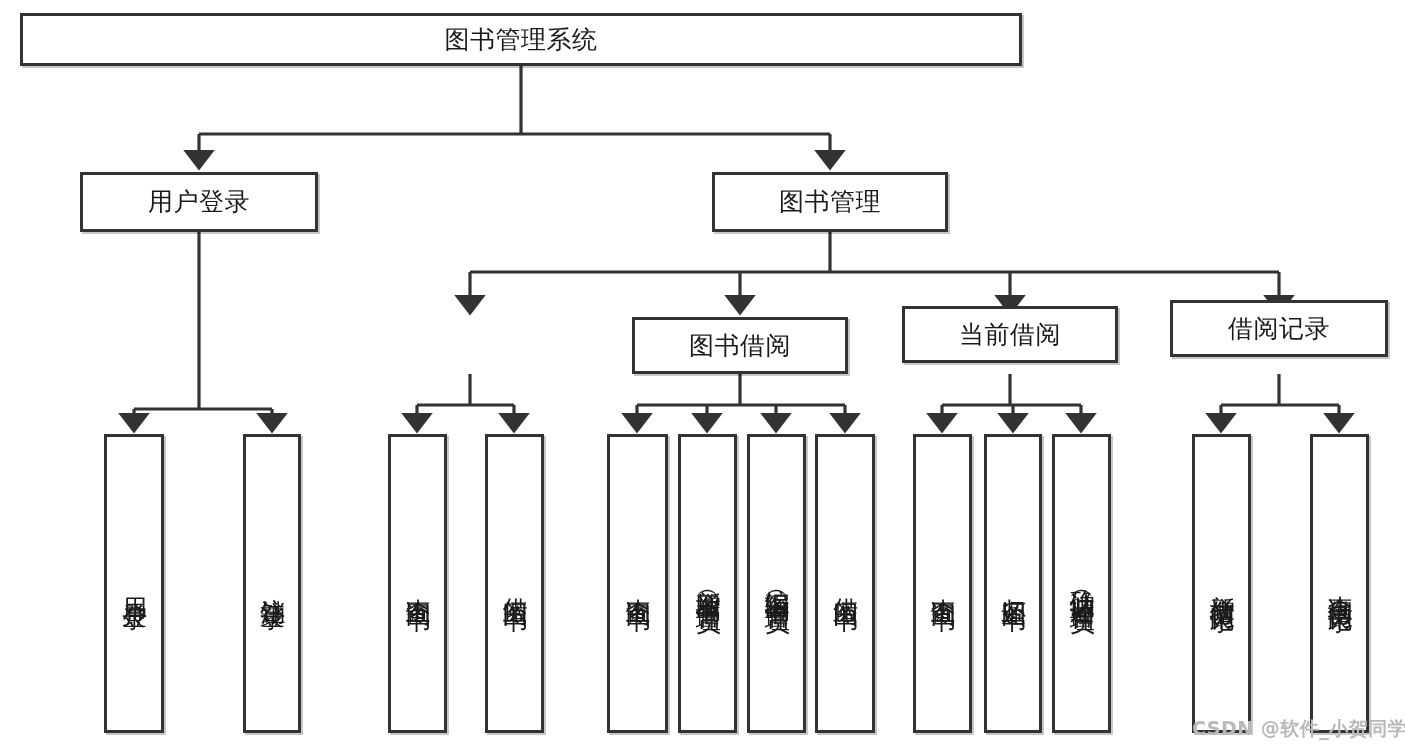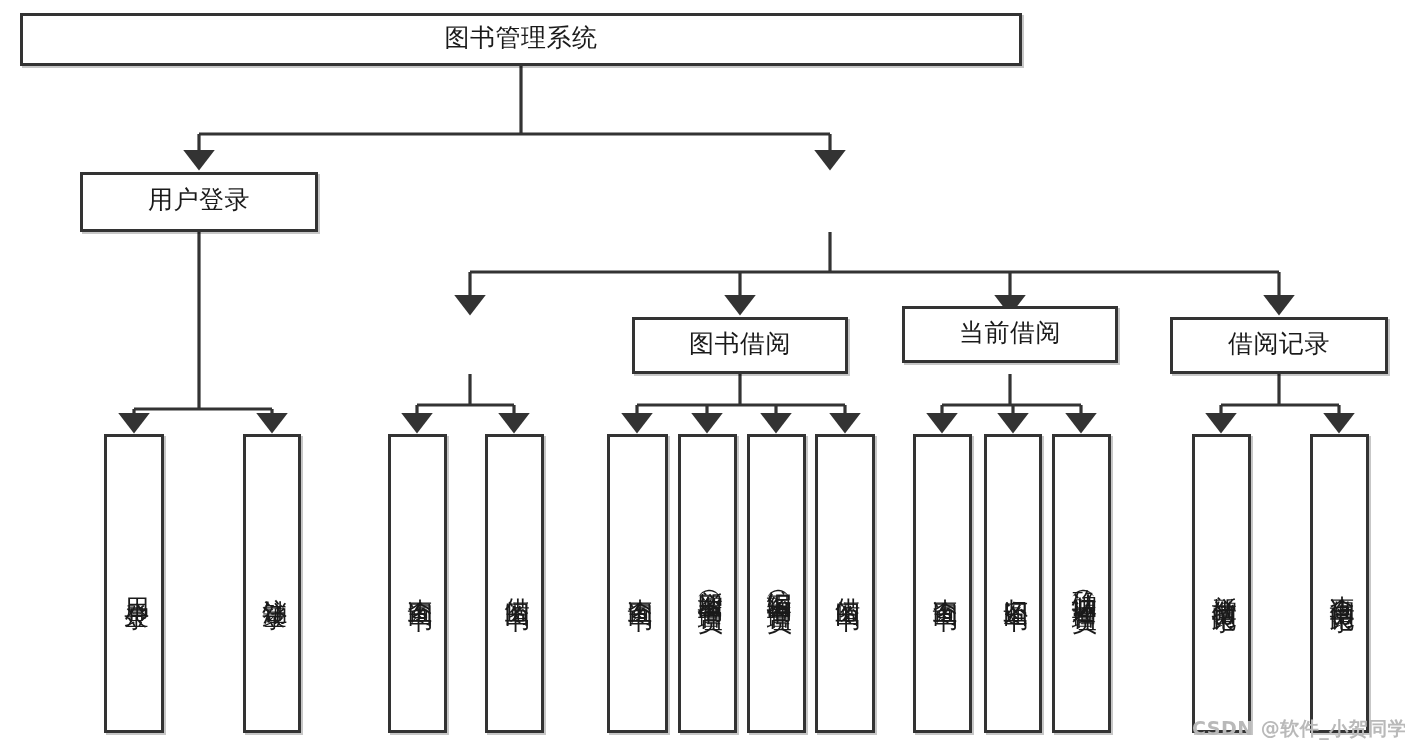--- a/index.html
+++ b/index.html
@@ -29,21 +29,20 @@
   .node {
     position: absolute;
     box-sizing: border-box;
     background: #ffffff;
     border: 3px solid #333333;
     box-shadow: 2px 2px 0 rgba(0,0,0,0.22);
     display: flex;
     align-items: center;
     justify-content: center;
     color: #1a1a1a;
-    font-family: Liberation Mono, monospace;
   }
   .node.horiz {
     font-size: 25px;
     line-height: 1.1;
     letter-spacing: 0.5px;
     white-space: nowrap;
   }
   .node.root {
     font-size: 25px;
   }
@@ -125,31 +124,34 @@
   </svg>
 
   <div class="node horiz root" style="left:20px; top:13px; width:1002px; height:53px;">
     <span>图书管理系统</span>
   </div>
 
   <div class="node horiz" style="left:80px; top:172px; width:238px; height:60px;">
     <span>用户登录</span>
   </div>
 
+  <div class="node horiz" style="left:712px; top:172px; width:236px; height:60px;">
+    <span>图书管理</span>
+  </div>
 
 
   <div class="node horiz" style="left:632px; top:317px; width:216px; height:57px;">
     <span>图书借阅</span>
   </div>
 
   <div class="node horiz" style="left:902px; top:306px; width:216px; height:57px;">
     <span>当前借阅</span>
   </div>
 
-  <div class="node horiz" style="left:1170px; top:317px; width:218px; height:57px;">
+  <div class="node horiz" style="left:1170px; top:300px; width:218px; height:57px;">
     <span>借阅记录</span>
   </div>
 
   <div class="node vert" style="left:104px; top:434px; width:60px; height:299px;">
     <span class="vlabel">用户登录</span>
   </div>
 
   <div class="node vert" style="left:243px; top:434px; width:58px; height:299px;">
     <span class="vlabel">注销登录</span>
   </div>

